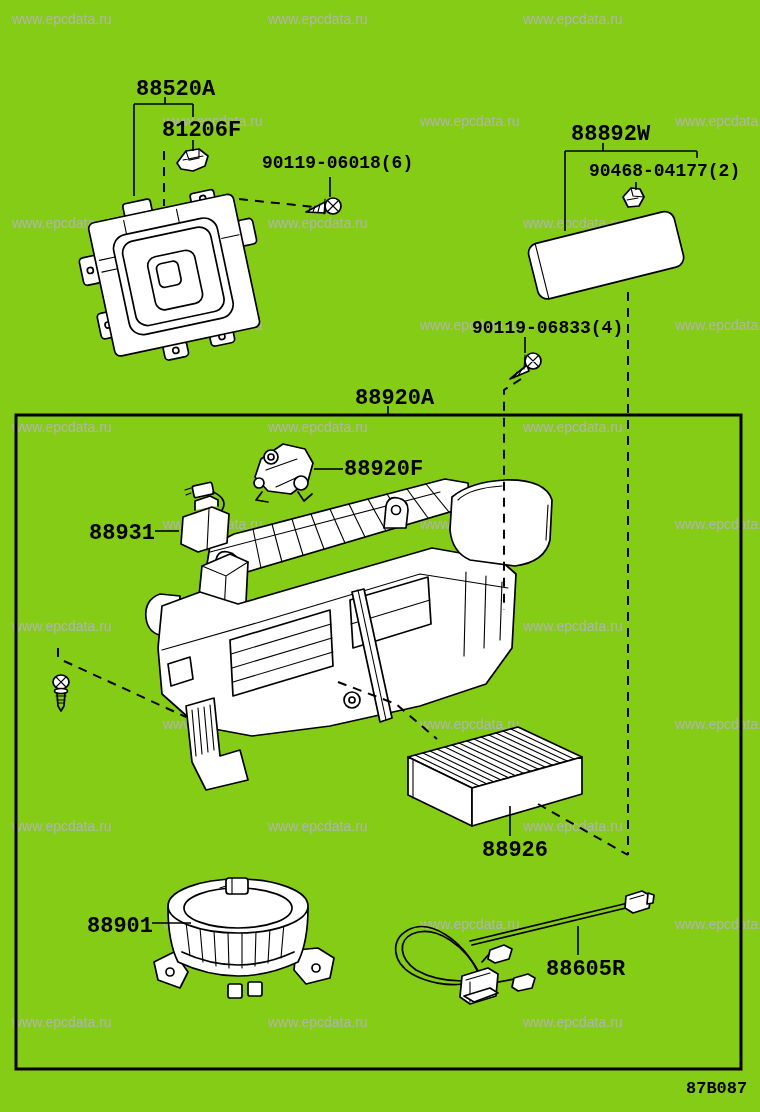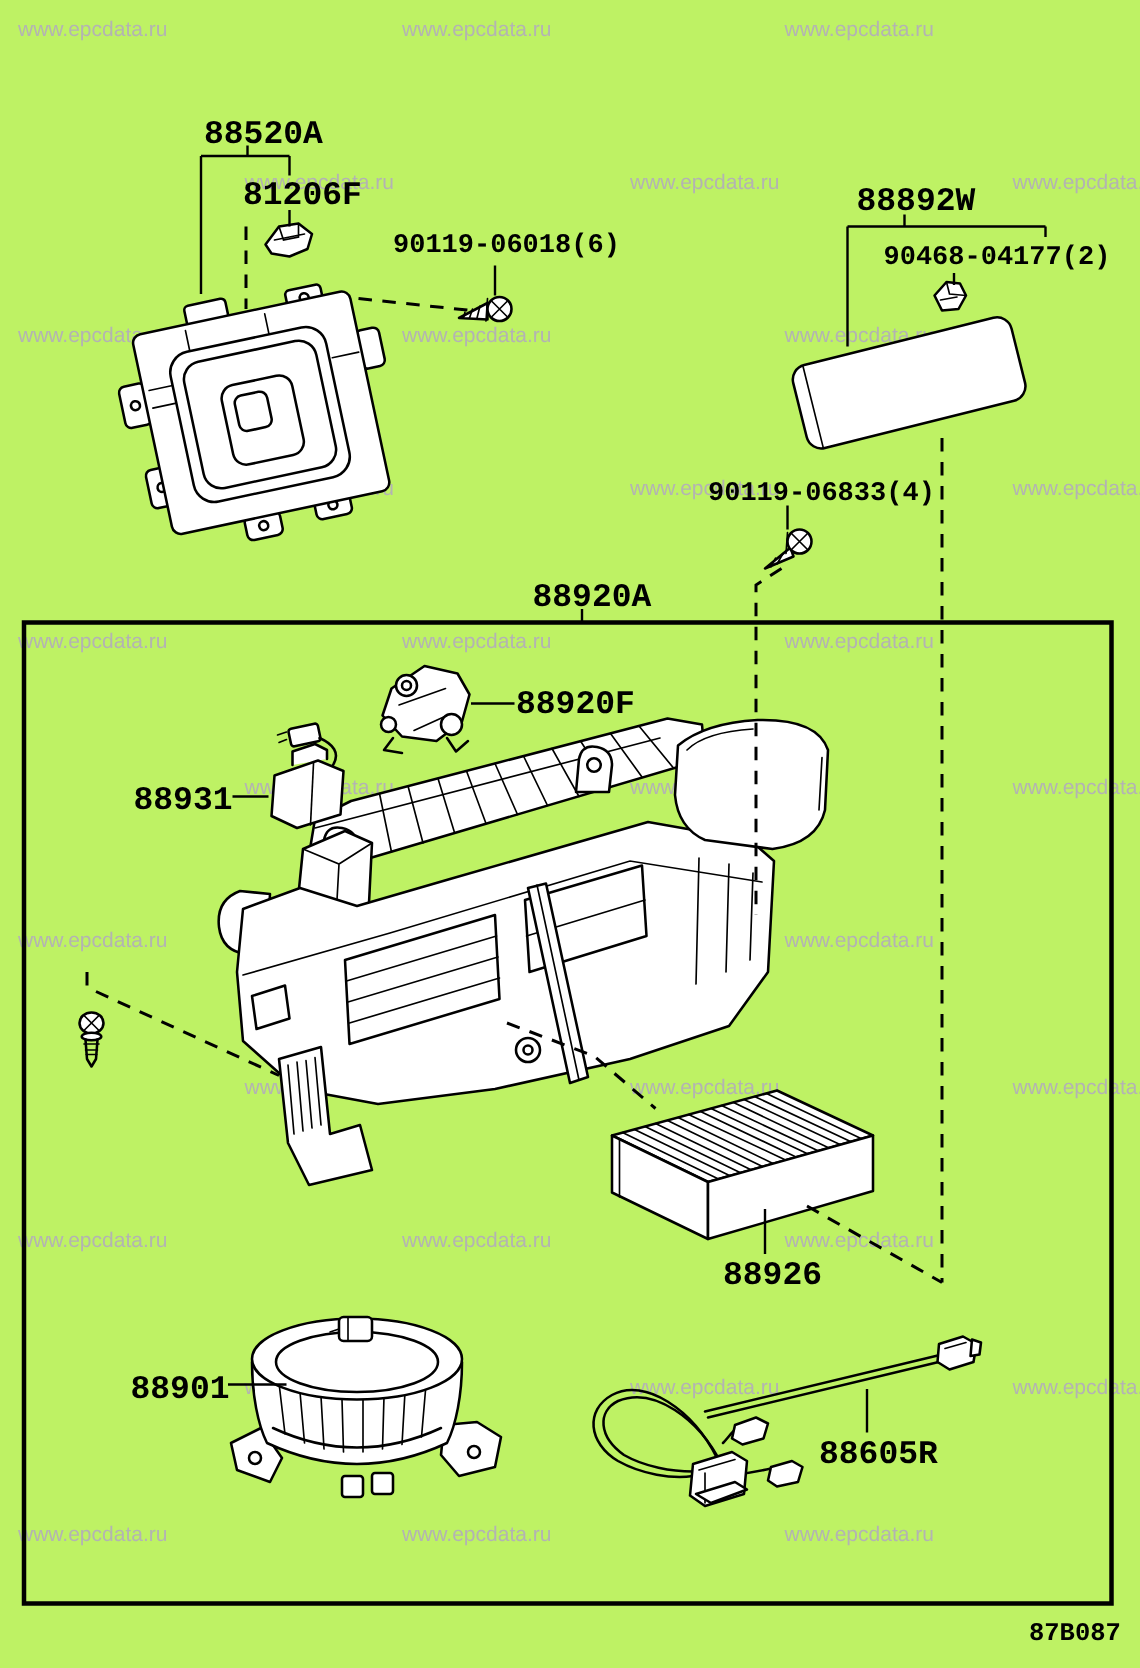--- a/index.html
+++ b/index.html
@@ -1,16 +1,16 @@
 <!DOCTYPE html>
 <html><head>
 <meta charset="utf-8">
 <style>
   html,body{margin:0;padding:0;background:#fff;}
-  #stage{position:relative;width:760px;height:1112px;background:#bef264;overflow:hidden;}
+  #stage{position:relative;width:760px;height:1112px;background:#84cc16;overflow:hidden;}
   svg{position:absolute;left:0;top:0;}
   .wm{font:14px "Liberation Sans", sans-serif;fill:#b3b3b3;}
   .label{font:700 22px "Liberation Mono", monospace;fill:#000;}
   .label-sm{font:700 18px "Liberation Mono", monospace;fill:#000;}
   .code{font:700 17px "Liberation Mono", monospace;fill:#000;}
   .art{stroke:#000;stroke-width:1.7;fill:none;stroke-linejoin:round;stroke-linecap:round;}
   .artf{stroke:#000;stroke-width:1.7;fill:#fff;stroke-linejoin:round;stroke-linecap:round;}
   .thin{stroke:#000;stroke-width:1.1;fill:none;stroke-linecap:round;}
   .leader{stroke:#000;stroke-width:1.6;fill:none;}
   .dash{stroke:#000;stroke-width:2;fill:none;stroke-dasharray:9 7;}

